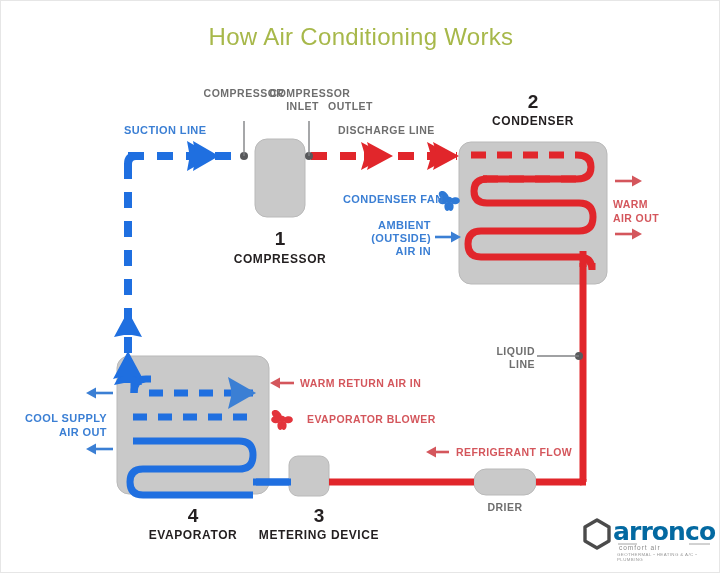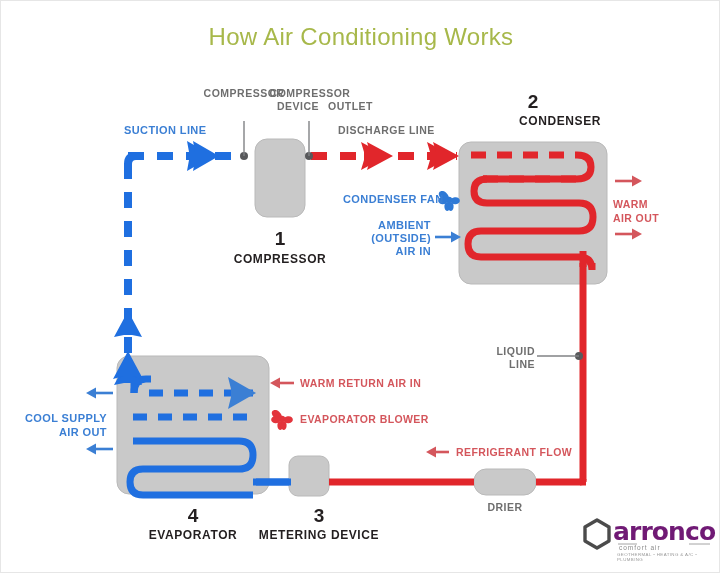--- a/index.html
+++ b/index.html
@@ -16,21 +16,21 @@
   }
   .lbl-gray{color:#6e6e6e;font-size:10.5px;font-weight:700;letter-spacing:.5px;text-align:center;}
   .lbl-blue{color:#3b7fd4;font-size:11px;font-weight:700;letter-spacing:.4px;}
   .lbl-red{color:#d4565c;font-size:10.5px;font-weight:700;letter-spacing:.4px;}
   .lbl-dark{color:#231f20;font-weight:700;letter-spacing:.6px;text-align:center;}
   .num{color:#231f20;font-weight:700;font-size:19px;text-align:center;}
   .nm{font-size:12px;}
   .logo-wrap{position:absolute;left:578px;top:518px;width:132px;height:42px;}
   .logo-word{
     position:absolute;left:34px;top:-2px;font-size:25px;font-weight:700;
-    color:#701a75;letter-spacing:-.9px;font-family:"DejaVu Sans",sans-serif;
+    color:#0369a1;letter-spacing:-.9px;font-family:"DejaVu Sans",sans-serif;
   }
   .logo-sub{position:absolute;left:40px;top:25px;font-size:6.5px;color:#8a8a8a;letter-spacing:1px;}
   .logo-sub2{position:absolute;left:38px;top:33px;font-size:4.4px;color:#9a9a9a;letter-spacing:.4px;}
 </style>
 </head>
 <body>
 
 <div id="stage">
 
   <svg width="720" height="573" viewBox="0 0 720 573">
@@ -196,31 +196,31 @@
     </g>
     <g>
       <path d="M617 543 L636 543" stroke="#9a9a9a" stroke-width="0.9"></path>
       <path d="M688 543 L709 543" stroke="#9a9a9a" stroke-width="0.9"></path>
     </g>
   </svg>
 
   <div class="t title">How Air Conditioning Works</div>
 
   <div class="t lbl-gray" style="left:168px;top:86px;width:150px;">COMPRESSOR</div>
-  <div class="t lbl-gray" style="left:168px;top:99px;width:150px;text-align:right;">DEVICE</div>
+  <div class="t lbl-gray" style="left:168px;top:99px;width:150px;text-align:right;">INLET</div>
 
   <div class="t lbl-gray" style="left:246px;top:86px;width:126px;">COMPRESSOR</div>
   <div class="t lbl-gray" style="left:246px;top:99px;width:126px;text-align:right;padding-left:64px;box-sizing:border-box;">OUTLET</div>
 
   <div class="t lbl-blue" style="left:123px;top:123px;">SUCTION LINE</div>
 
   <div class="t lbl-gray" style="left:337px;top:123px;text-align:left;">DISCHARGE LINE</div>
 
   <div class="t num" style="left:462px;top:90px;width:140px;">2</div>
-  <div class="t lbl-dark nm" style="left:489px;top:114px;width:140px;">CONDENSER</div>
+  <div class="t lbl-dark nm" style="left:462px;top:114px;width:140px;">CONDENSER</div>
 
   <div class="t num" style="left:209px;top:227px;width:140px;">1</div>
   <div class="t lbl-dark nm" style="left:209px;top:252px;width:140px;">COMPRESSOR</div>
 
   <div class="t lbl-blue" style="left:342px;top:192px;">CONDENSER FAN</div>
 
   <div class="t lbl-blue" style="left:330px;top:218px;width:100px;text-align:right;">AMBIENT</div>
   <div class="t lbl-blue" style="left:330px;top:231px;width:100px;text-align:right;">(OUTSIDE)</div>
   <div class="t lbl-blue" style="left:330px;top:244px;width:100px;text-align:right;">AIR IN</div>
 
@@ -228,21 +228,21 @@
   <div class="t lbl-red" style="left:612px;top:211px;">AIR OUT</div>
 
   <div class="t lbl-gray" style="left:478px;top:344px;width:56px;text-align:right;">LIQUID</div>
   <div class="t lbl-gray" style="left:478px;top:357px;width:56px;text-align:right;">LINE</div>
 
   <div class="t lbl-blue" style="left:20px;top:411px;width:86px;text-align:right;">COOL SUPPLY</div>
   <div class="t lbl-blue" style="left:20px;top:425px;width:86px;text-align:right;">AIR OUT</div>
 
   <div class="t lbl-red" style="left:299px;top:376px;">WARM RETURN AIR IN</div>
 
-  <div class="t lbl-red" style="left:299px;top:412px;">EVAPORATOR BLOWER</div>
+  <div class="t lbl-red" style="left:306px;top:412px;">EVAPORATOR BLOWER</div>
 
   <div class="t lbl-red" style="left:455px;top:445px;">REFRIGERANT FLOW</div>
 
   <div class="t lbl-gray" style="left:454px;top:500px;width:100px;">DRIER</div>
 
   <div class="t num" style="left:122px;top:504px;width:140px;">4</div>
   <div class="t lbl-dark nm" style="left:122px;top:528px;width:140px;">EVAPORATOR</div>
 
   <div class="t num" style="left:248px;top:504px;width:140px;">3</div>
   <div class="t lbl-dark nm" style="left:248px;top:528px;width:140px;">METERING DEVICE</div>

